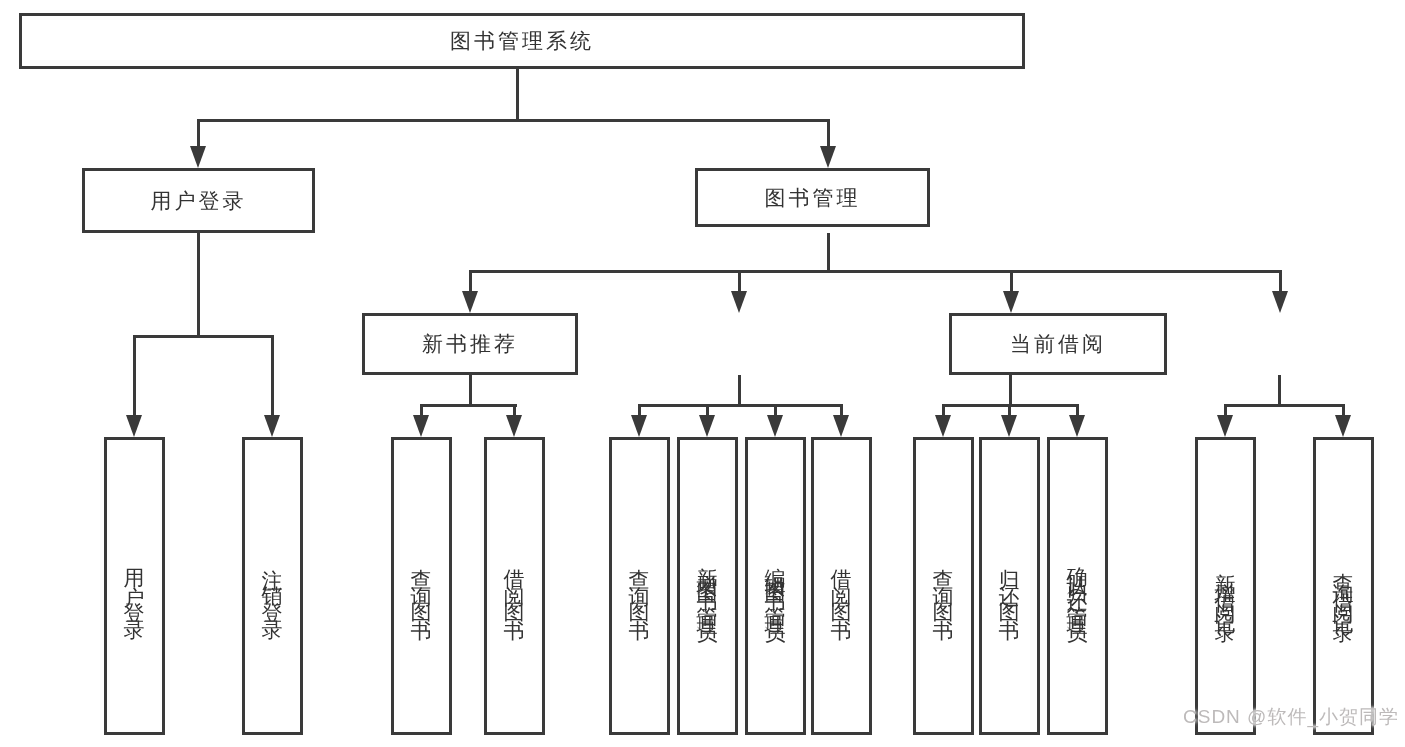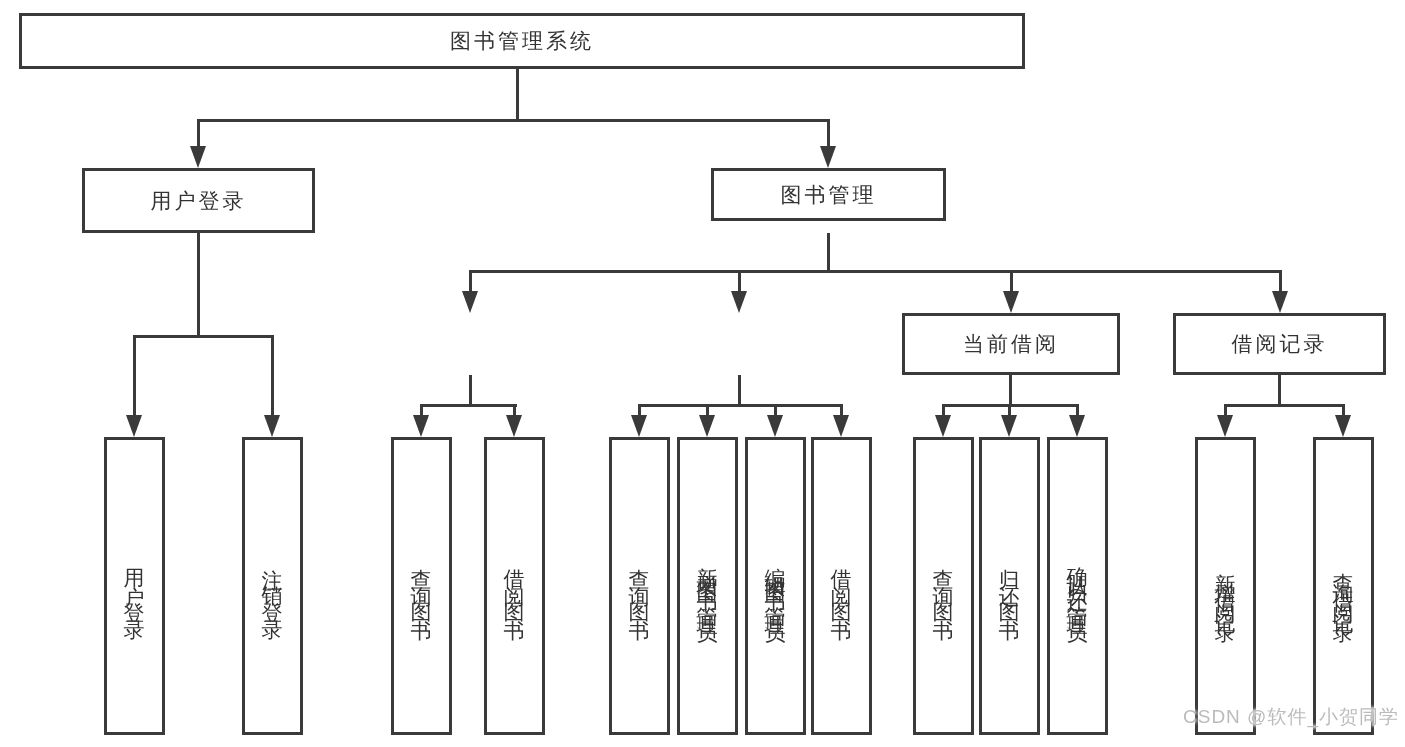--- a/index.html
+++ b/index.html
@@ -106,33 +106,33 @@
   <div class="arrow" style="left:1335px;top:415px;"></div>
 
   <div class="node" style="left:19px;top:13px;width:1006px;height:56px;">
     <span>图书管理系统</span>
   </div>
 
   <div class="node" style="left:82px;top:168px;width:233px;height:65px;">
     <span>用户登录</span>
   </div>
 
-  <div class="node" style="left:711px;top:168px;width:235px;height:53px;align-items:center;">
+  <div class="node" style="left:695px;top:168px;width:235px;height:59px;align-items:center;">
     <span>图书管理</span>
   </div>
 
+  <div class="node" style="left:362px;top:313px;width:216px;height:62px;">
+    <span>新书推荐</span>
+  </div>
 
 
-  <div class="node" style="left:902px;top:313px;width:218px;height:62px;">
+  <div class="node" style="left:949px;top:313px;width:218px;height:62px;">
     <span>当前借阅</span>
   </div>
 
-  <div class="node" style="left:1173px;top:313px;width:213px;height:62px;">
-    <span>借阅记录</span>
-  </div>
 
   <div class="node" style="left:104px;top:437px;width:61px;height:298px;">
     <span class="vlabel">用户登录</span>
   </div>
 
   <div class="node" style="left:242px;top:437px;width:61px;height:298px;">
     <span class="vlabel">注销登录</span>
   </div>
 
   <div class="node" style="left:391px;top:437px;width:61px;height:298px;">

